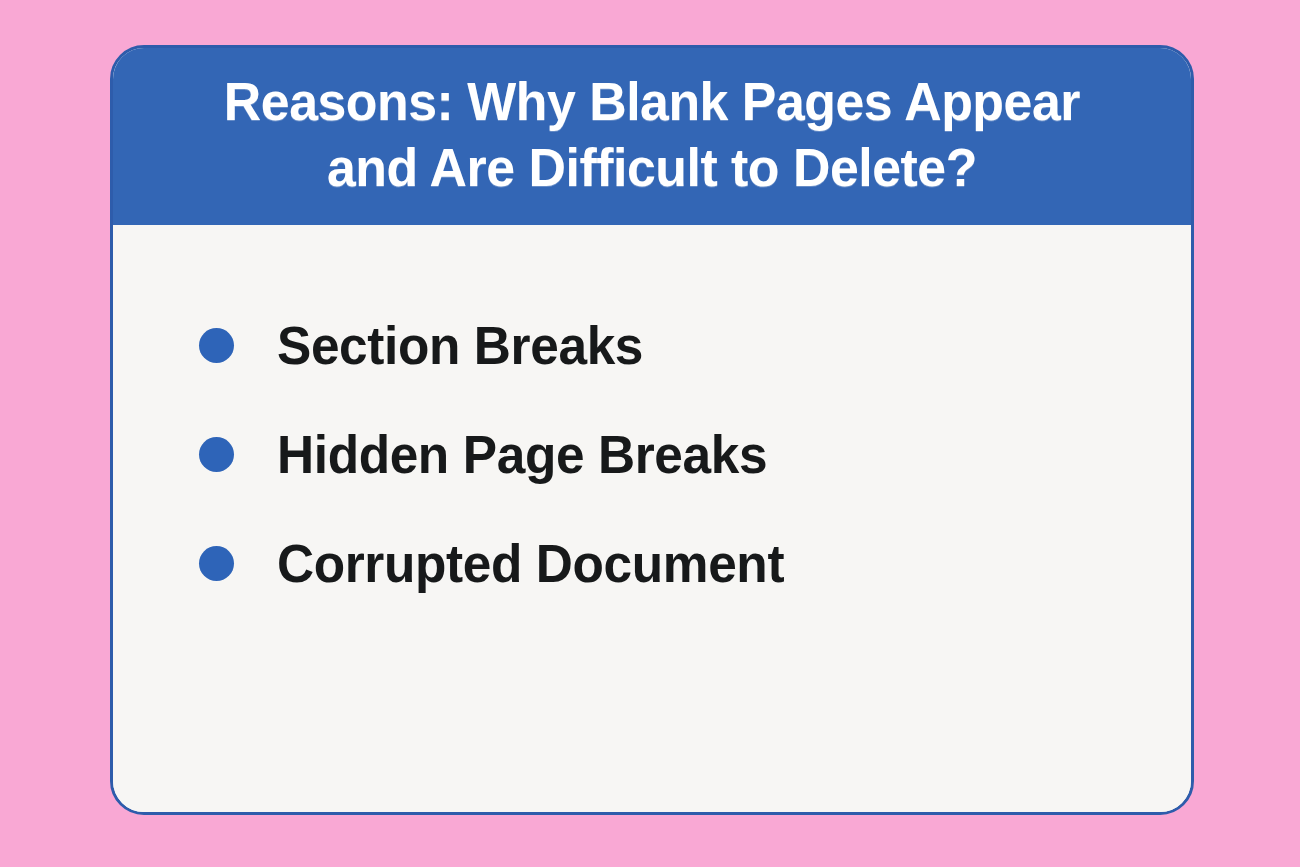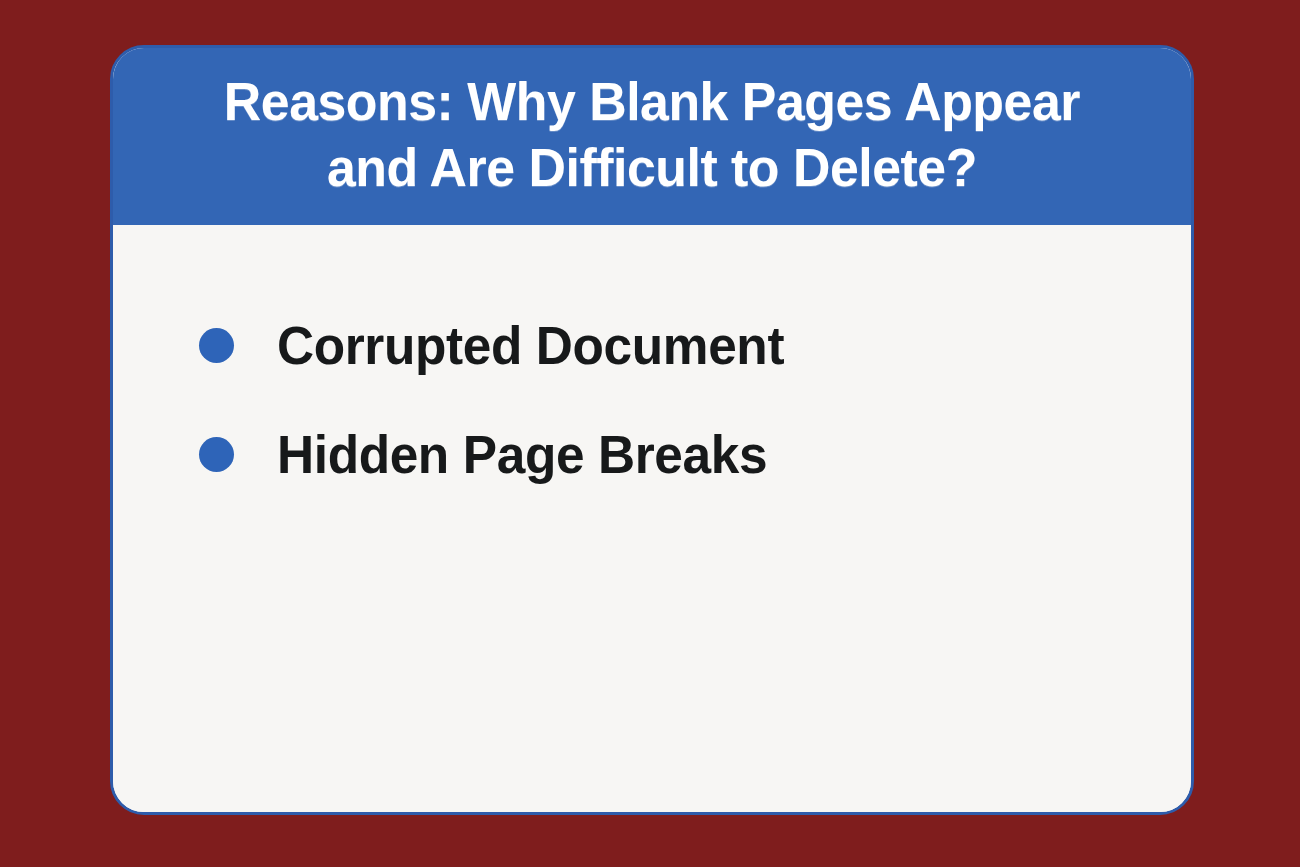--- a/index.html
+++ b/index.html
@@ -12,21 +12,21 @@
     height: 867px;
     background: #f5f4f2;
     font-family: "Liberation Sans", "DejaVu Sans", sans-serif;
     overflow: hidden;
   }
 
   #stage {
     position: relative;
     width: 1300px;
     height: 867px;
-    background: #7f1d1d;
+    background: #f9a8d4;
   }
 
   
   .card {
     position: absolute;
     left: 110px;
     top: 45px;
     width: 1084px;
     height: 770px;
     box-sizing: border-box;
@@ -120,30 +120,34 @@
   <div class="card">
 
     <div class="card-header">
       <h1 class="card-title">Reasons: Why Blank Pages Appear
 and Are Difficult to Delete?</h1>
     </div>
 
     <div class="card-body">
       <ul class="reason-list">
 
+        <li class="reason-item">
+          <span class="bullet-dot"></span>
+          <span class="reason-label">Section Breaks</span>
+        </li>
 
 
         <li class="reason-item">
           <span class="bullet-dot"></span>
-          <span class="reason-label">Corrupted Document</span>
+          <span class="reason-label">Hidden Page Breaks</span>
         </li>
 
         <li class="reason-item">
           <span class="bullet-dot"></span>
-          <span class="reason-label">Hidden Page Breaks</span>
+          <span class="reason-label">Corrupted Document</span>
         </li>
 
       </ul>
     </div>
 
   </div>
 
 </div>
 
 </body></html>

